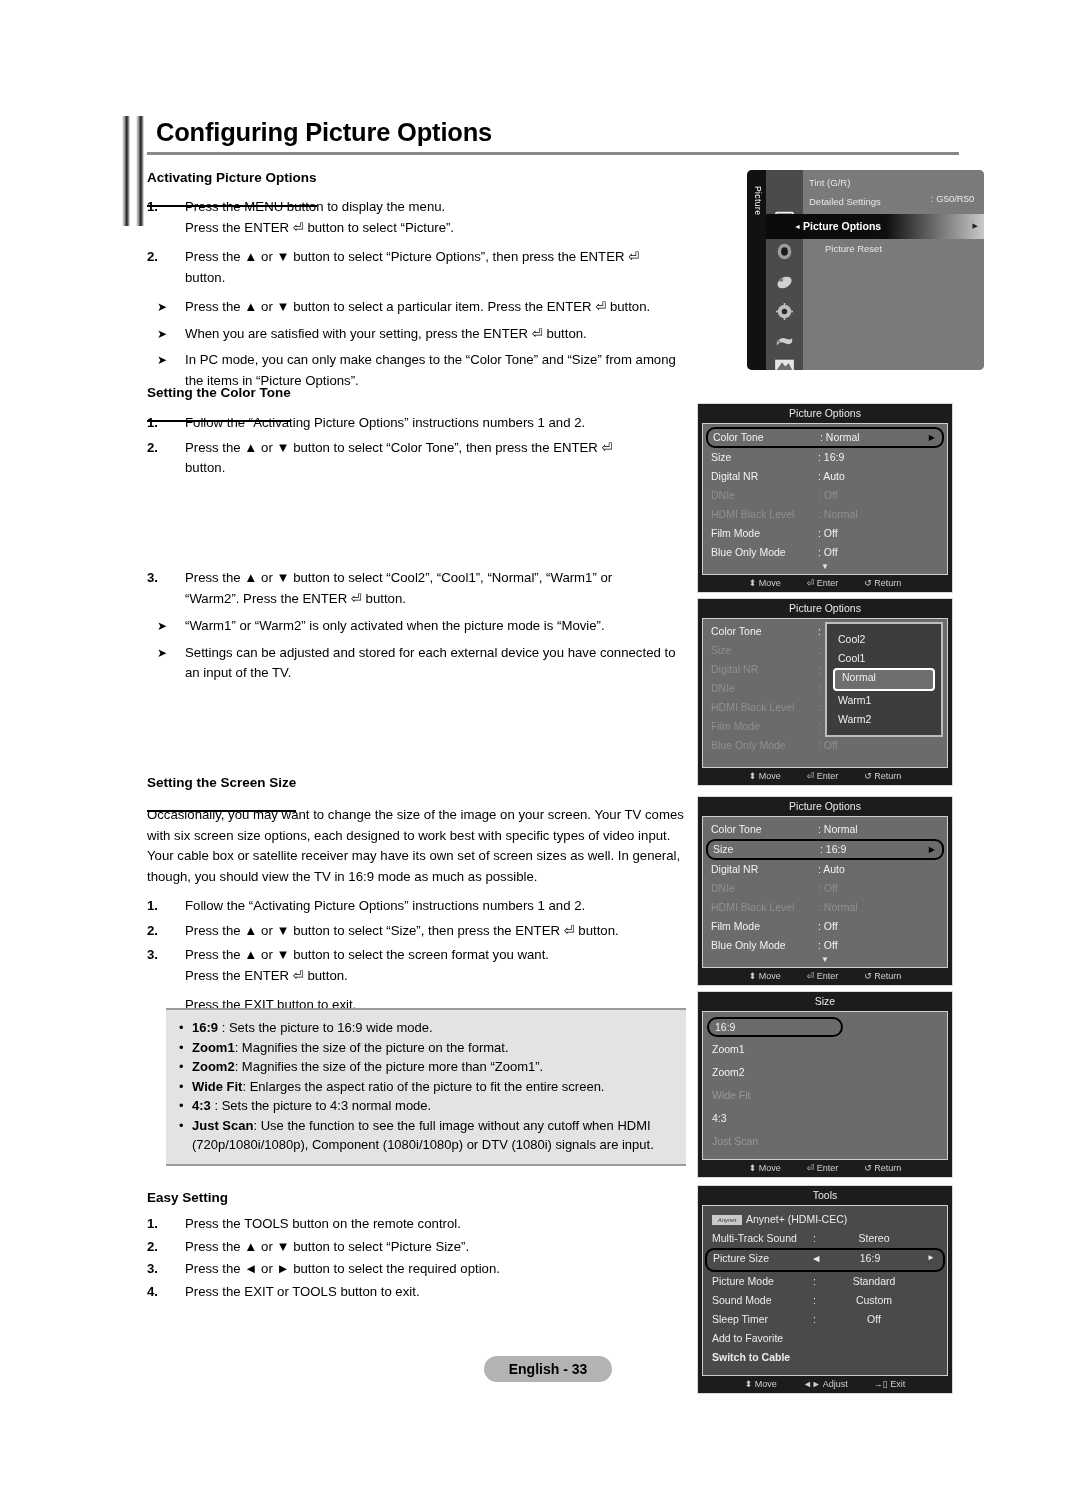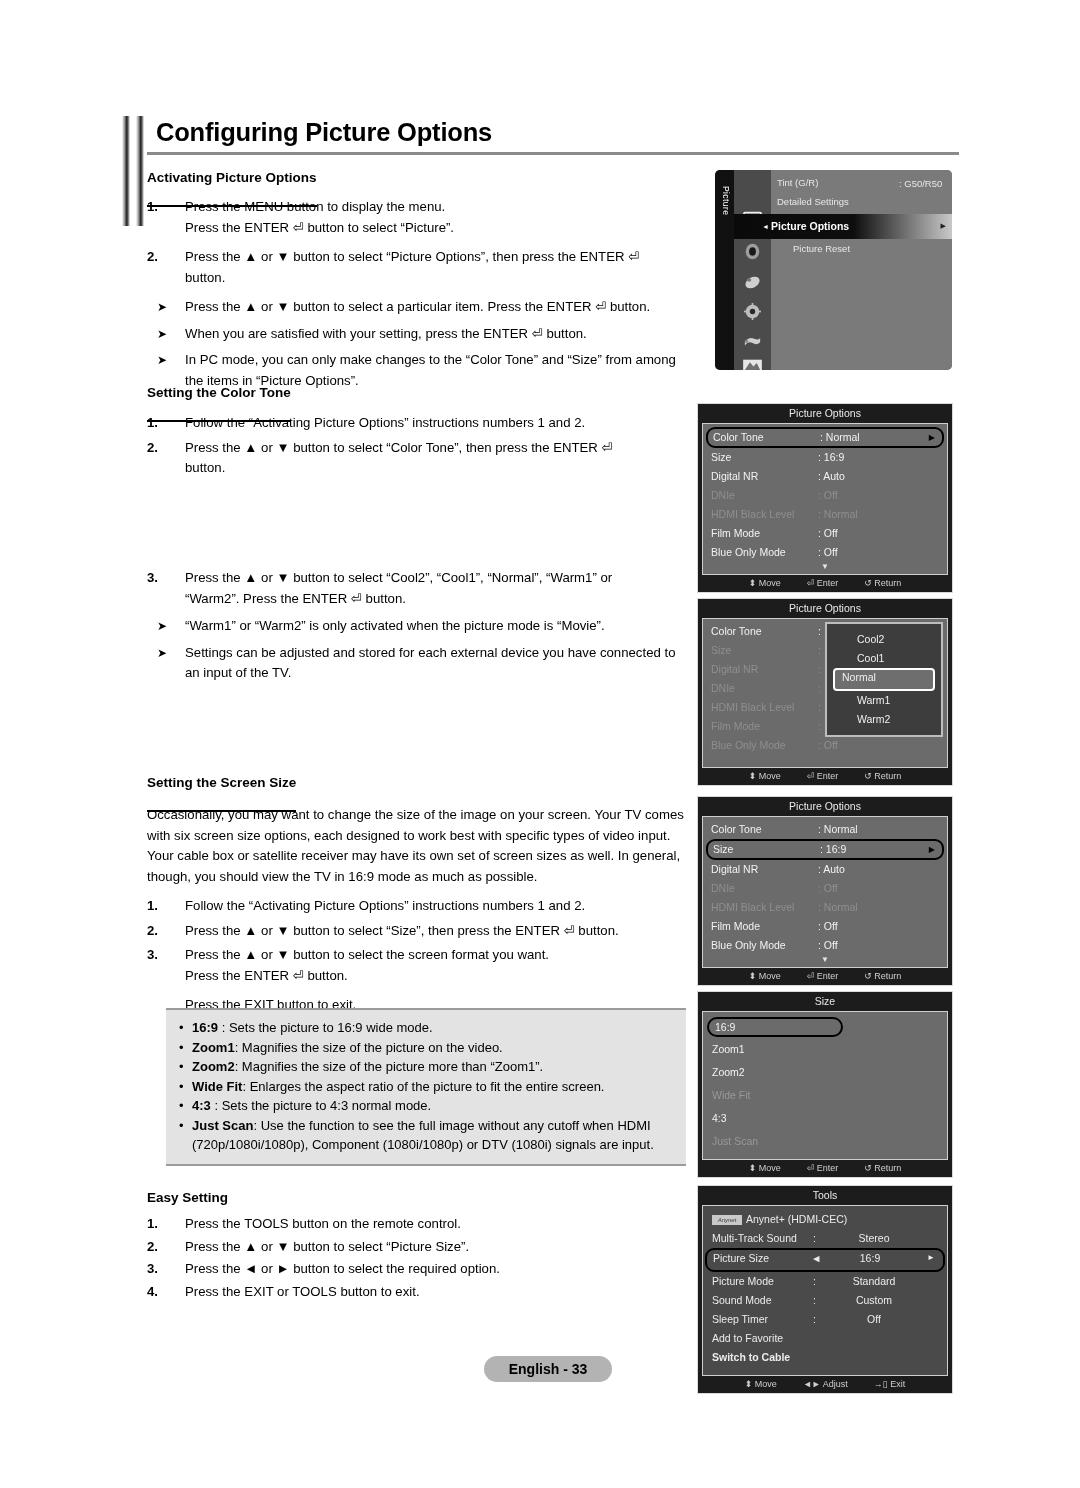--- a/index.html
+++ b/index.html
@@ -47,21 +47,21 @@
       padding:8px 12px 9px 12px;box-sizing:border-box;}
   .optbox .ol{font-size:13px;line-height:19.5px;position:relative;padding-left:14px;}
   .optbox .ol .dot{position:absolute;left:1px;top:0;}
 
   
   .pagebadge{position:absolute;left:484px;top:1356px;width:128px;height:26px;
       background:#b3b3b3;border-radius:13px;color:#000;font-weight:bold;font-size:14px;
       display:flex;align-items:center;justify-content:center;}
 
   
-  .osd{position:absolute;font-family:"Liberation Sans",sans-serif;}
+  .osd{position:absolute;font-family:"Liberation Sans",sans-serif;margin-left:32px;}
 
   
   #osd-main{left:715px;top:170px;width:237px;height:200px;background:#6e6e6e;
       border-radius:5px;overflow:hidden;}
   #osd-main .spine{position:absolute;left:0;top:0;width:19px;height:200px;background:#111;}
   #osd-main .spine-lbl{position:absolute;left:-14px;top:36px;width:50px;
       transform:rotate(90deg);color:#fff;font-size:8.5px;letter-spacing:.4px;}
   #osd-main .iconcol{position:absolute;left:19px;top:0;width:37px;height:200px;background:#4b4b4b;}
   #osd-main .pane{position:absolute;left:56px;top:0;right:0;height:200px;background:#7a7a7a;}
   #osd-main .row{position:absolute;left:6px;color:#e8e8e8;font-size:9.5px;}
@@ -90,21 +90,21 @@
   .li.dim{color:#8f8f8f;}
   .li.sel{border:2px solid #000;border-radius:9px;height:21px;line-height:17px;
       margin:0 3px;padding-left:5px;}
   .li.sel .v{left:112px;}
   .li.sel .car{position:absolute;right:7px;top:0;font-size:8px;color:#000;}
   .dn{text-align:center;color:#e6e6e6;font-size:8px;height:12px;line-height:10px;}
 
   
   .dd{position:absolute;left:122px;top:3px;width:118px;background:#3d3d3d;
       border:2px solid #bdbdbd;padding:6px 0 6px 0;box-sizing:border-box;}
-  .dd .o{height:19px;line-height:19px;color:#efefef;font-size:10.5px;padding-left:11px;margin-left:19px;}
+  .dd .o{height:19px;line-height:19px;color:#efefef;font-size:10.5px;padding-left:11px;}
   .dd .o.sel{border:2px solid #fff;border-radius:4px;margin:0 6px;height:19px;line-height:15px;
       padding-left:7px;background:#6e6e6e;}
 
   
   .szli{height:23px;line-height:23px;color:#f2f2f2;font-size:10.5px;padding-left:9px;}
   .szli.dim{color:#989898;}
   .szli.sel{border:2px solid #000;border-radius:10px;height:20px;line-height:16px;
       margin:2px 4px 1px 4px;width:136px;padding-left:6px;box-sizing:border-box;}
 
   
@@ -222,21 +222,21 @@
         <span>Press the ENTER ⏎ button.</span>
       </span>
     </div>
     <div class="step" style="margin-top:9px;">
       <span class="txt">Press the EXIT button to exit.</span>
     </div>
   </div>
 
   <div class="optbox">
     <div class="ol"><span class="dot">•</span><b>16:9</b><span> : </span><span>Sets the picture to 16:9 wide mode.</span></div>
-    <div class="ol"><span class="dot">•</span><b>Zoom1</b><span>: </span><span>Magnifies the size of the picture on the video.</span></div>
+    <div class="ol"><span class="dot">•</span><b>Zoom1</b><span>: </span><span>Magnifies the size of the picture on the format.</span></div>
     <div class="ol"><span class="dot">•</span><b>Zoom2</b><span>: </span><span>Magnifies the size of the picture more than “Zoom1”.</span></div>
     <div class="ol"><span class="dot">•</span><b>Wide Fit</b><span>: </span><span>Enlarges the aspect ratio of the picture to fit the entire screen.</span></div>
     <div class="ol"><span class="dot">•</span><b>4:3</b><span> : </span><span>Sets the picture to 4:3 normal mode.</span></div>
     <div class="ol"><span class="dot">•</span><b>Just Scan</b><span>: </span><span>Use the function to see the full image without any cutoff when HDMI (720p/1080i/1080p), Component (1080i/1080p) or DTV (1080i) signals are input.</span></div>
   </div>
 
   <div class="col" style="top:1188px;">
     <div class="sub-head" style="border-bottom:none;font-size:13.5px;">Easy Setting</div>
   </div>
   <div class="col" style="top:1212px;">
@@ -293,21 +293,21 @@
         <circle cx="5" cy="11" r="2" fill="#8a8a8a"></circle>
       </svg>
       <svg class="ic" style="top:188px;" viewBox="0 0 24 20">
         <rect x="1" y="2" width="22" height="14" fill="#e6e6e6"></rect>
         <path d="M3 14 L9 5 L13 10 L17 6 L21 14 Z" fill="#6f6f6f"></path>
         <rect x="10" y="16" width="4" height="3" fill="#c9c9c9"></rect>
       </svg>
     </div>
     <div class="pane">
       <div class="row" style="top:7px;">Tint (G/R)</div>
-      <div class="val" style="left:128px;top:8px;">: G50/R50</div>
+      <div class="val" style="left:128px;top:23px;">: G50/R50</div>
       <div class="row" style="top:26px;">Detailed Settings</div>
       <div class="row" style="top:73px;padding-left:16px;">Picture Reset</div>
     </div>
     <div class="hl" style="top:44px;">
       <span class="car">◄</span>
       <span class="lbl">Picture Options</span>
       <span class="arr">▶</span>
     </div>
   </div>
 

